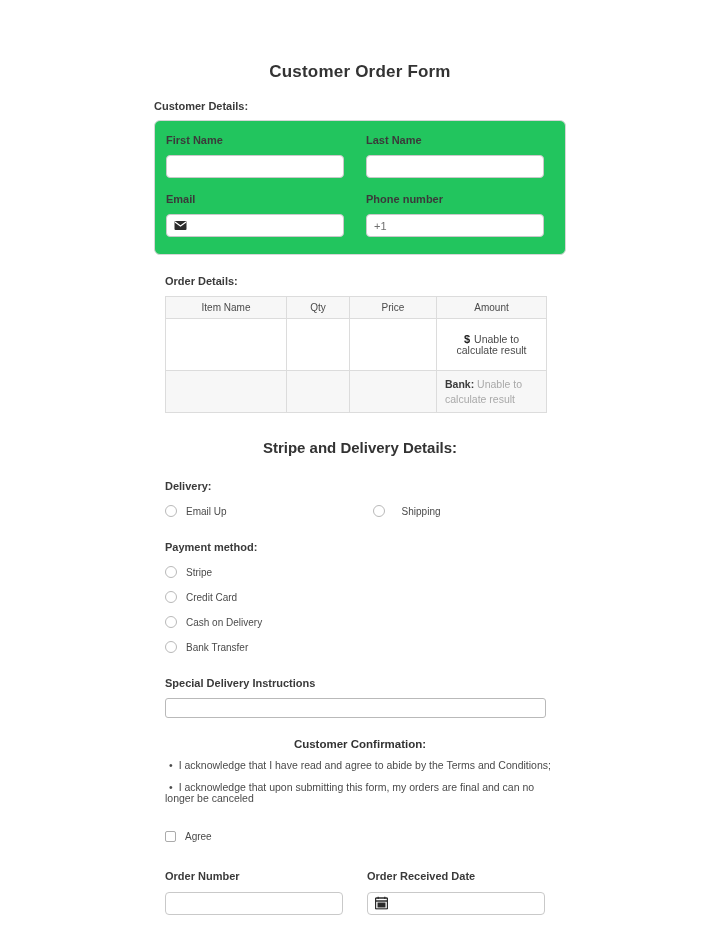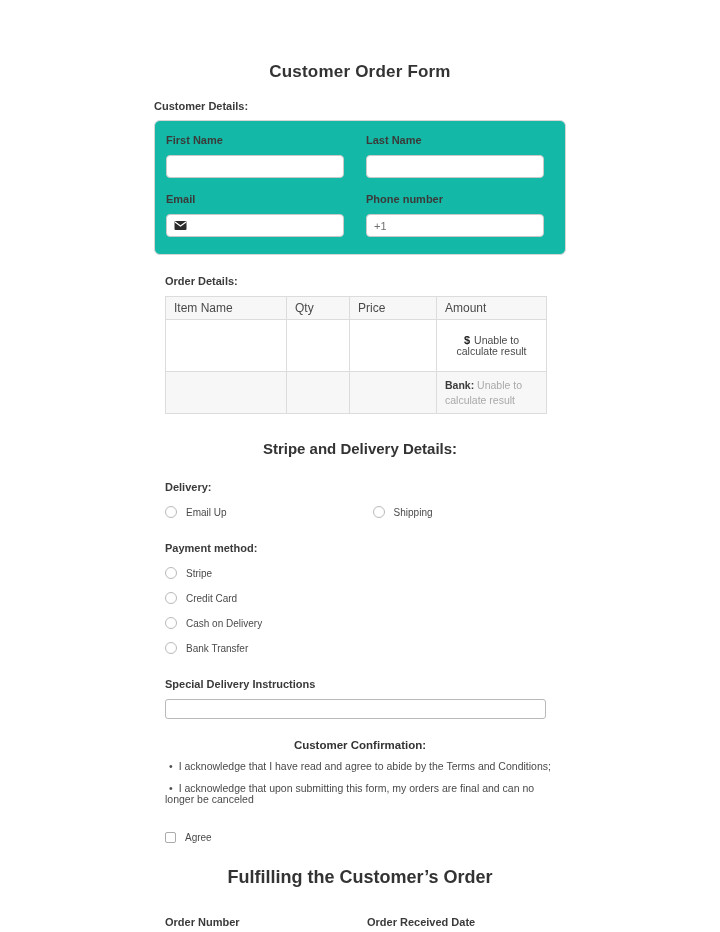--- a/index.html
+++ b/index.html
@@ -17,21 +17,21 @@
     letter-spacing: .2px;
   }
   .section-label { font-size: 11px; font-weight: bold; color: #3a3a3a; }
   .mt { margin-top: 18px; }
 
   
   .card {
     margin-top: 8px;
     border: 1px solid #d6d6d6; border-radius: 6px;
     padding: 13px 11px 17px 11px;
-    background: #14b8a6;
+    background: #22c55e;
   }
   .grid-2 { display: grid; grid-template-columns: 178px 178px; column-gap: 22px; }
   .field-label { font-size: 11px; font-weight: bold; color: #3a3a3a; margin-bottom: 9px; }
   .text-input {
     width: 100%; height: 23px;
     border: 1px solid #c9c9c9; border-radius: 4px;
     font-family: inherit; font-size: 11px; color: #3a3a3a;
     padding: 0 7px; background: #fff; outline: none;
   }
   .text-input::placeholder { color: #6e6e6e; opacity: 1; }
@@ -44,22 +44,22 @@
   .row2 { margin-top: 15px; }
 
   
   .indent { margin-left: 11px; }
   .order-table {
     border-collapse: collapse; margin-top: 9px; table-layout: fixed;
     width: 381px; font-size: 10.5px;
   }
   .order-table th, .order-table td { border: 1px solid #dcdcdc; padding: 4px 8px; }
   .order-table th {
-    background: #f7f7f7; font-weight: normal; color: #4a4a4a; text-align: left;
-    height: 22px; font-size: 12px;
+    background: #f7f7f7; font-weight: normal; color: #4a4a4a; text-align: center;
+    height: 22px; font-size: 10px;
   }
   .order-table td { background: #fff; vertical-align: middle; }
   .order-table .body-row td { height: 52px; }
   .order-table .foot-row td { background: #f7f7f7; height: 42px; vertical-align: middle; }
   .amount-cell { text-align: center; color: #4a4a4a; line-height: 11px; }
   .amount-cell .dollar { font-weight: bold; color: #222; margin-right: 4px; font-size: 11px; }
   .total-cell { text-align: left; line-height: 15px; }
   .total-cell .total-label { font-weight: bold; color: #3a3a3a; }
   .total-cell .total-status { color: #a9a9a9; }
 
@@ -68,21 +68,21 @@
   }
 
   .radio-line { display: flex; align-items: center; margin-top: 13px; }
   .radio {
     width: 12px; height: 12px; border: 1px solid #b9b9b9; border-radius: 50%;
     background: #fff; flex: 0 0 auto;
   }
   .radio-label { font-size: 10px; color: #4a4a4a; margin-left: 9px; }
   .radio-pair { display: flex; margin-top: 13px; }
   .radio-pair .radio-line { margin-top: 0; }
-  .radio-pair .second { margin-left: 146px; }
+  .radio-pair .second { margin-left: 146px; gap: 8px; }
 
   .wide-input {
     width: 381px; height: 20px; margin-top: 9px;
     border: 1px solid #b9b9b9; border-radius: 3px;
     font-family: inherit; font-size: 11px; color: #3a3a3a; padding: 0 6px; outline: none;
   }
 
   .confirm-heading { text-align: center; font-size: 11.5px; font-weight: bold; color: #333; margin-top: 20px; }
   .bullets { margin-top: 4px; font-size: 10.5px; color: #4a4a4a; line-height: 11.5px; }
   .bullet-item { padding-left: 0; margin-top: 10px; }
@@ -218,21 +218,20 @@
   <div class="bullets indent">
     <div class="bullet-item">I acknowledge that I have read and agree to abide by the Terms and Conditions;</div>
     <div class="bullet-item">I acknowledge that upon submitting this form, my orders are final and can no longer be canceled</div>
   </div>
 
   <div class="check-line indent">
     <span class="checkbox"></span>
     <span class="check-label">Agree</span>
   </div>
 
-  <h2 class="big-heading">Fulfilling the Customer’s Order</h2>
 
   <div class="fulfill-grid indent">
     <div>
       <div class="field-label">Order Number</div>
       <input class="text-input" type="text" value="" style="">
     </div>
     <div>
       <div class="field-label">Order Received Date</div>
       <div class="input-wrap">
         <span class="inp-icon">

